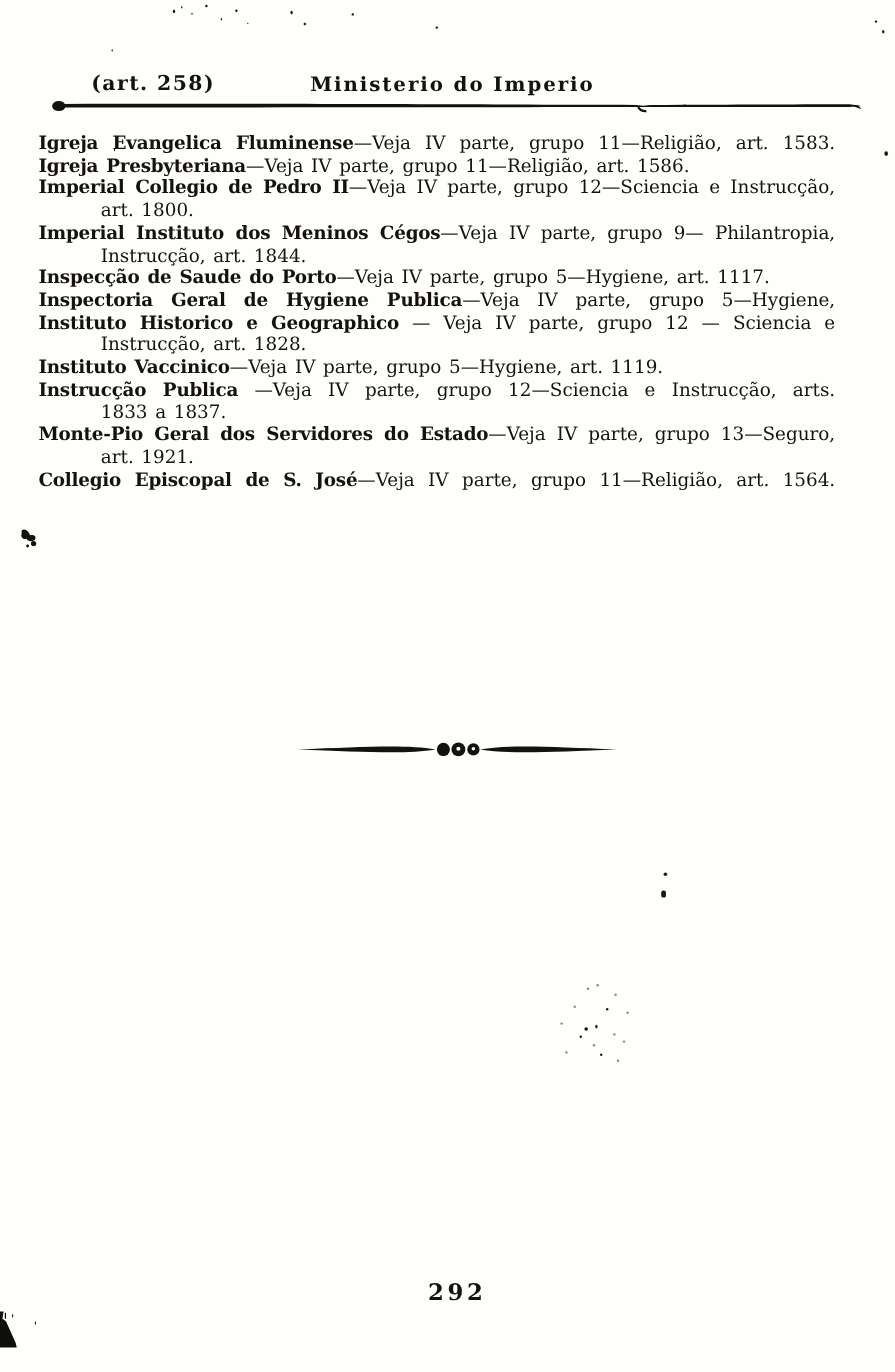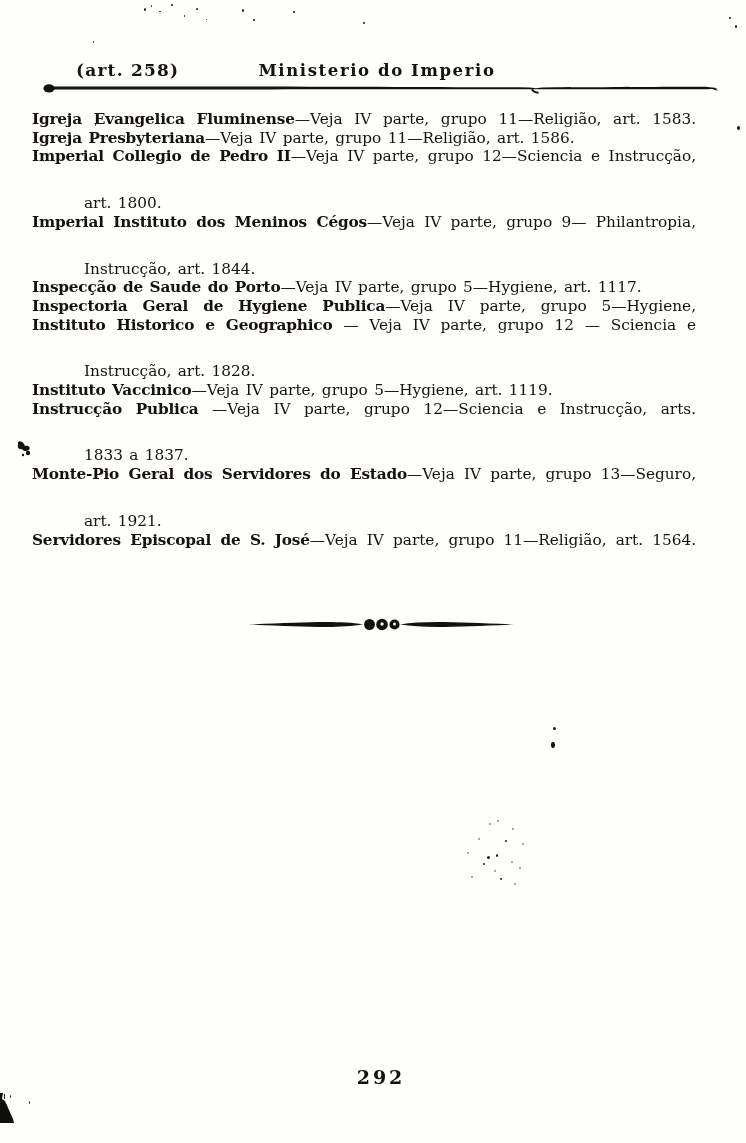--- a/index.html
+++ b/index.html
@@ -24,21 +24,21 @@
   .rule { position:absolute; left:42px; top:83px; }
 
   
   .entries {
     position:absolute; top:110px; left:32px; width:664px;
     font-size:15.3px; line-height:18.7px; word-spacing:1.5px;
   }
   .line { white-space:normal; }
   .line.justify { text-align:justify; text-align-last:justify; }
   .ename { font-weight:bold; letter-spacing:-0.2px; }
-  .line.cont { padding-left:52px;margin-top:28px; }
+  .line.cont { padding-left:52px; }
 
   
   .ornament { position:absolute; left:246px; top:617px; }
 
   
   .pageno {
     position:absolute; top:1066px; left:8px; width:746px; text-align:center;
     font-weight:bold; font-size:19px; letter-spacing:3px;
   }
 
@@ -97,21 +97,21 @@
       </div>
       <div class="entry">
         <div class="line first justify"><span class="ename">Instrucção Publica</span><span> —Veja IV parte, grupo 12—Sciencia e Instrucção, arts.</span></div>
         <div class="line cont">1833 a 1837.</div>
       </div>
       <div class="entry">
         <div class="line first justify"><span class="ename">Monte-Pio Geral dos Servidores do Estado</span><span>—Veja IV parte, grupo 13—Seguro,</span></div>
         <div class="line cont">art. 1921.</div>
       </div>
       <div class="entry">
-        <div class="line first justify"><span class="ename">Servidores Episcopal de S. José</span><span>—Veja IV parte, grupo 11—Religião, art. 1564.</span></div>
+        <div class="line first justify"><span class="ename">Collegio Episcopal de S. José</span><span>—Veja IV parte, grupo 11—Religião, art. 1564.</span></div>
       </div>
     </div>
 
   <svg class="ornament" width="270" height="16" viewBox="0 0 270 16">
     <path d="M2,7.5 C 55,5.6 92,3.2 117,7.5 C 92,11.8 55,9.4 2,7.5 Z" fill="#15110d"></path>
     <ellipse cx="123.5" cy="7.5" rx="5.4" ry="5.6" fill="#15110d"></ellipse>
     <circle cx="136" cy="7.5" r="5.8" fill="#15110d"></circle>
     <circle cx="136" cy="7" r="1.7" fill="#fefefd"></circle>
     <circle cx="148.5" cy="7.5" r="5.1" fill="#15110d"></circle>
     <circle cx="148.5" cy="7" r="1.5" fill="#fefefd"></circle>

